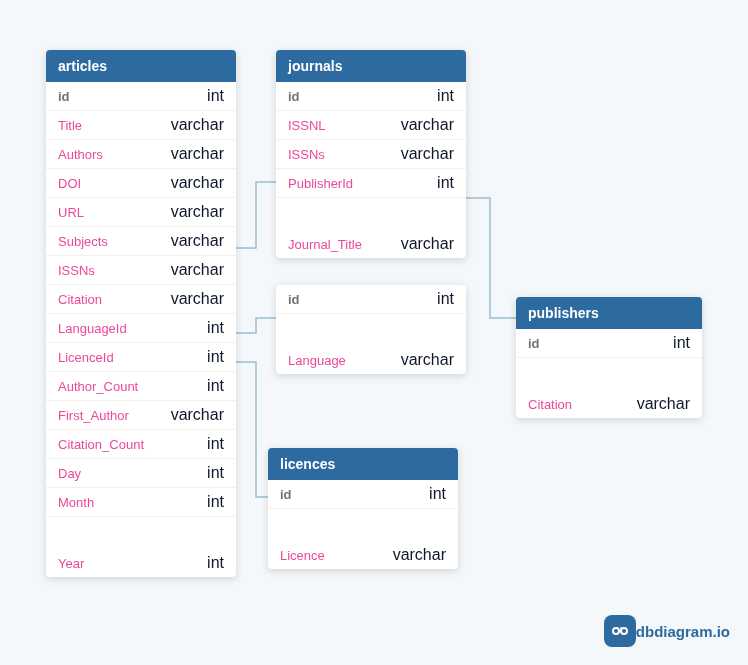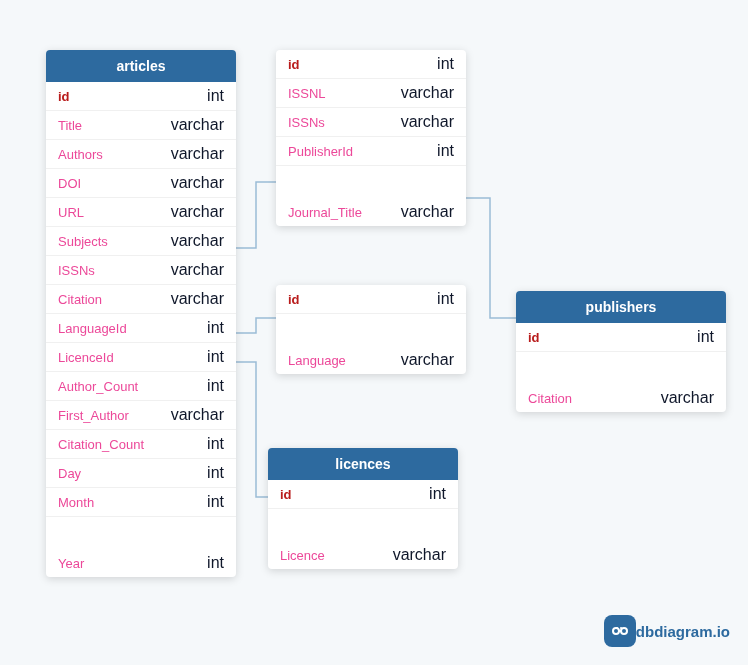--- a/index.html
+++ b/index.html
@@ -16,21 +16,20 @@
       height: 665px;
       position: relative;
     }
     .table-box {
       position: absolute;
       background: #fff;
       border-radius: 4px;
       box-shadow: 0 2px 8px rgba(0,0,0,0.15);
       min-width: 180px;
       overflow: hidden;
-      text-align: center;
     }
     .table-header {
       background: #2d6a9f;
       color: #fff;
       font-weight: bold;
       font-size: 14px;
       padding: 8px 12px;
     }
     .table-row {
       display: flex;
@@ -39,21 +38,21 @@
       padding: 5px 12px;
       font-size: 13px;
       border-bottom: 1px solid #f0f0f0;
     }
     .table-row:last-child { border-bottom: none; margin-top: 32px; }
     .field-name {
       color: #ec4899;
     }
     .field-name.pk {
       font-weight: bold;
-      color: #b91c1c;
+      color: #737373;
     }
     .field-type {
       color: #0f172a;
       font-size: 16px;
     }
     svg.connectors {
       position: absolute;
       top: 0; left: 0;
       width: 748px;
       height: 665px;
@@ -163,20 +162,21 @@
       <span class="field-name">Month</span>
       <span class="field-type">int</span>
     </div>
     <div class="table-row">
       <span class="field-name">Year</span>
       <span class="field-type">int</span>
     </div>
   </div>
 
   <div class="table-box" id="journals-table" style="left:276px; top:50px; width:190px;">
+    <div class="table-header">journals</div>
     <div class="table-row">
       <span class="field-name pk">id</span>
       <span class="field-type">int</span>
     </div>
     <div class="table-row">
       <span class="field-name">ISSNL</span>
       <span class="field-type">varchar</span>
     </div>
     <div class="table-row">
       <span class="field-name">ISSNs</span>
@@ -196,21 +196,21 @@
     <div class="table-row">
       <span class="field-name pk">id</span>
       <span class="field-type">int</span>
     </div>
     <div class="table-row">
       <span class="field-name">Language</span>
       <span class="field-type">varchar</span>
     </div>
   </div>
 
-  <div class="table-box" id="publishers-table" style="left:516px; top:291px; width:210px;">
+  <div class="table-box" id="publishers-table" style="left:516px; top:297px; width:186px;">
     <div class="table-header">publishers</div>
     <div class="table-row">
       <span class="field-name pk">id</span>
       <span class="field-type">int</span>
     </div>
     <div class="table-row">
       <span class="field-name">Citation</span>
       <span class="field-type">varchar</span>
     </div>
   </div>

